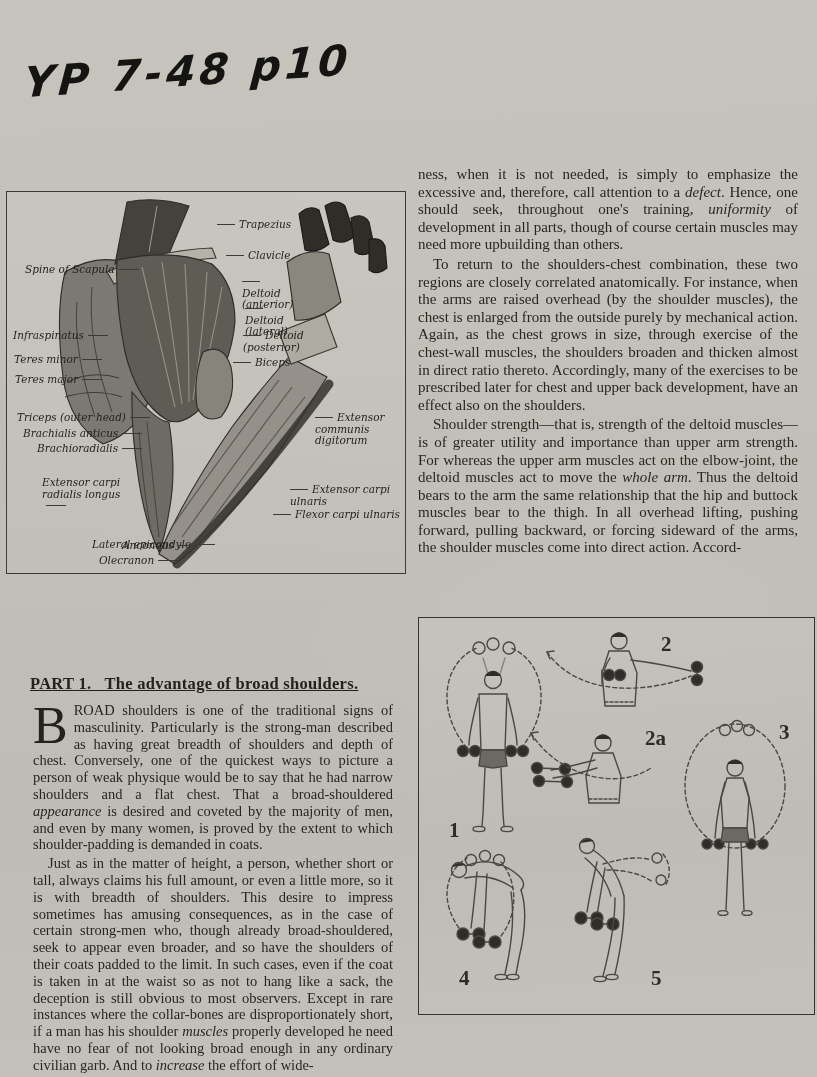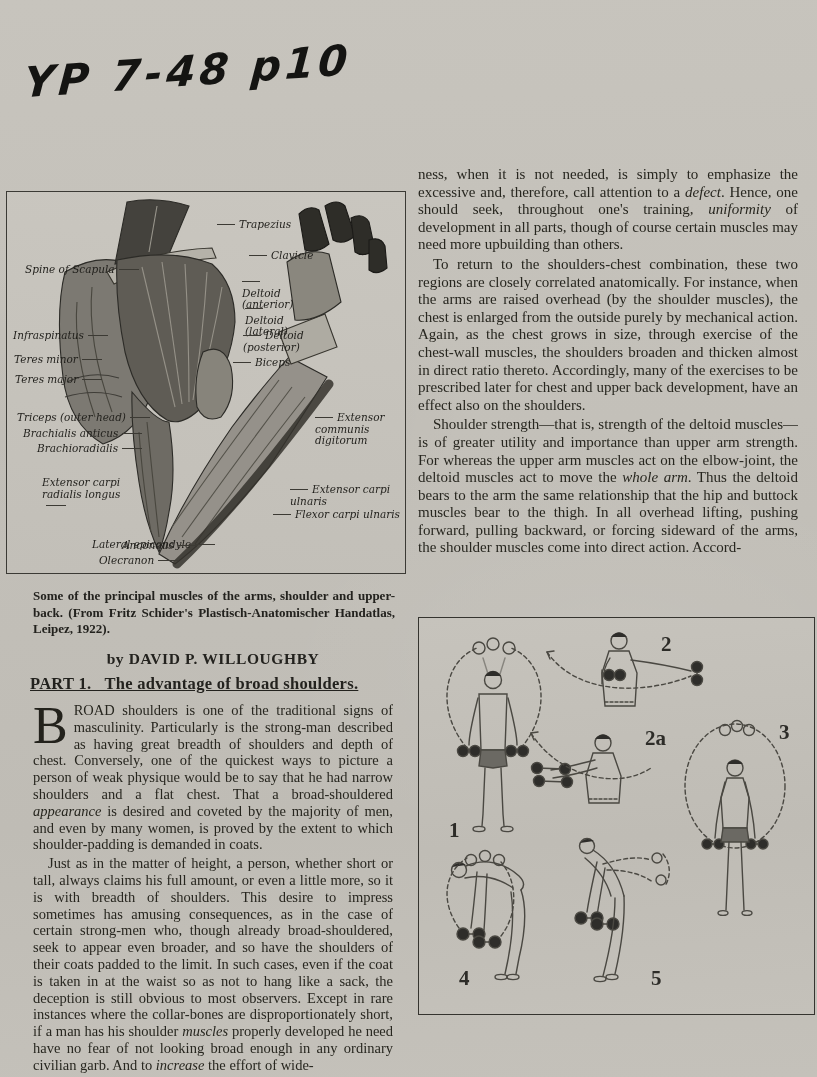--- a/index.html
+++ b/index.html
@@ -170,41 +170,39 @@
         <span class="anat-label left" style="left: 49px; top: 347px; margin-left: 36px;"><i>Lateral epicondyle</i></span>
 
         <span class="anat-label left" style="left: 77px; top: 348px; margin-left: 38px;"><i>Anconeus</i></span>
 
         <span class="anat-label left" style="left: 92px; top: 363px;"><i>Olecranon</i></span>
       </div>
     <div>
 
         <span class="anat-label right" style="left: 210px; top: 27px;"><i>Trapezius</i></span>
 
-        <span class="anat-label right" style="left: 242px; top: 58px;"><i>Clavicle</i></span>
+        <span class="anat-label right" style="left: 219px; top: 58px;"><i>Clavicle</i></span>
 
         <span class="anat-label right" style="left: 235px; top: 84px; max-width: 60px;"><i>Deltoid (anterior)</i></span>
 
         <span class="anat-label right" style="left: 238px; top: 111px; max-width: 60px;"><i>Deltoid (lateral)</i></span>
 
         <span class="anat-label right" style="left: 236px; top: 138px; max-width: 64px;"><i>Deltoid (posterior)</i></span>
 
         <span class="anat-label right" style="left: 226px; top: 165px;"><i>Biceps</i></span>
 
         <span class="anat-label right" style="left: 308px; top: 220px; max-width: 92px;"><i>Extensor communis digitorum</i></span>
 
         <span class="anat-label right" style="left: 283px; top: 292px;"><i>Extensor carpi ulnaris</i></span>
 
         <span class="anat-label right" style="left: 266px; top: 317px;"><i>Flexor carpi ulnaris</i></span>
       </div>
   </div>
 
-  <div class="figure-caption anatomy-caption">Some of the principal muscles of the arms, shoulder and upper-back.  (From Fritz Schider's Plastisch-Anatomischer Handatlas, Leipez, 1922).</div>
-
-  <div class="byline">by DAVID P. WILLOUGHBY</div>
+
   <div class="part-heading">PART 1.   The advantage of broad shoulders.</div>
 
   <div class="left-column">
     <p class="para"><span class="drop-cap">B</span><span>ROAD shoulders is one of the traditional signs of masculinity.  Particularly is the strong-man described as having great breadth of shoulders and depth of chest.  Conversely, one of the quickest ways to picture a person of weak physique would be to say that he had narrow shoulders and a flat chest.  That a broad-shouldered <i>appearance</i> is desired and coveted by the majority of men, and even by many women, is proved by the extent to which shoulder-padding is demanded in coats.</span></p>
     <p class="para indent">Just as in the matter of height, a person, whether short or tall, always claims his full amount, or even a little more, so it is with breadth of shoulders.  This desire to impress sometimes has amusing consequences, as in the case of certain strong-men who, though already broad-shouldered, seek to appear even broader, and so have the shoulders of their coats padded to the limit.  In such cases, even if the coat is taken in at the waist so as not to hang like a sack, the deception is still obvious to most observers.  Except in rare instances where the collar-bones are disproportionately short, if a man has his shoulder <i>muscles</i> properly developed he need have no fear of not looking broad enough in any ordinary civilian garb.  And to <i>increase</i> the effort of wide-</p>
   </div>
 
   <div class="right-column">
     <p class="para">ness, when it is not needed, is simply to emphasize the excessive and, therefore, call attention to a <i>defect</i>.  Hence, one should seek, throughout one's training, <i>uniformity</i> of development in all parts, though of course certain muscles may need more upbuilding than others.</p>
     <p class="para indent">To return to the shoulders-chest combination, these two regions are closely correlated anatomically.  For instance, when the arms are raised overhead (by the shoulder muscles), the chest is enlarged from the outside purely by mechanical action.  Again, as the chest grows in size, through exercise of the chest-wall muscles, the shoulders broaden and thicken almost in direct ratio thereto.  Accordingly, many of the exercises to be prescribed later for chest and upper back development, have an effect also on the shoulders.</p>

